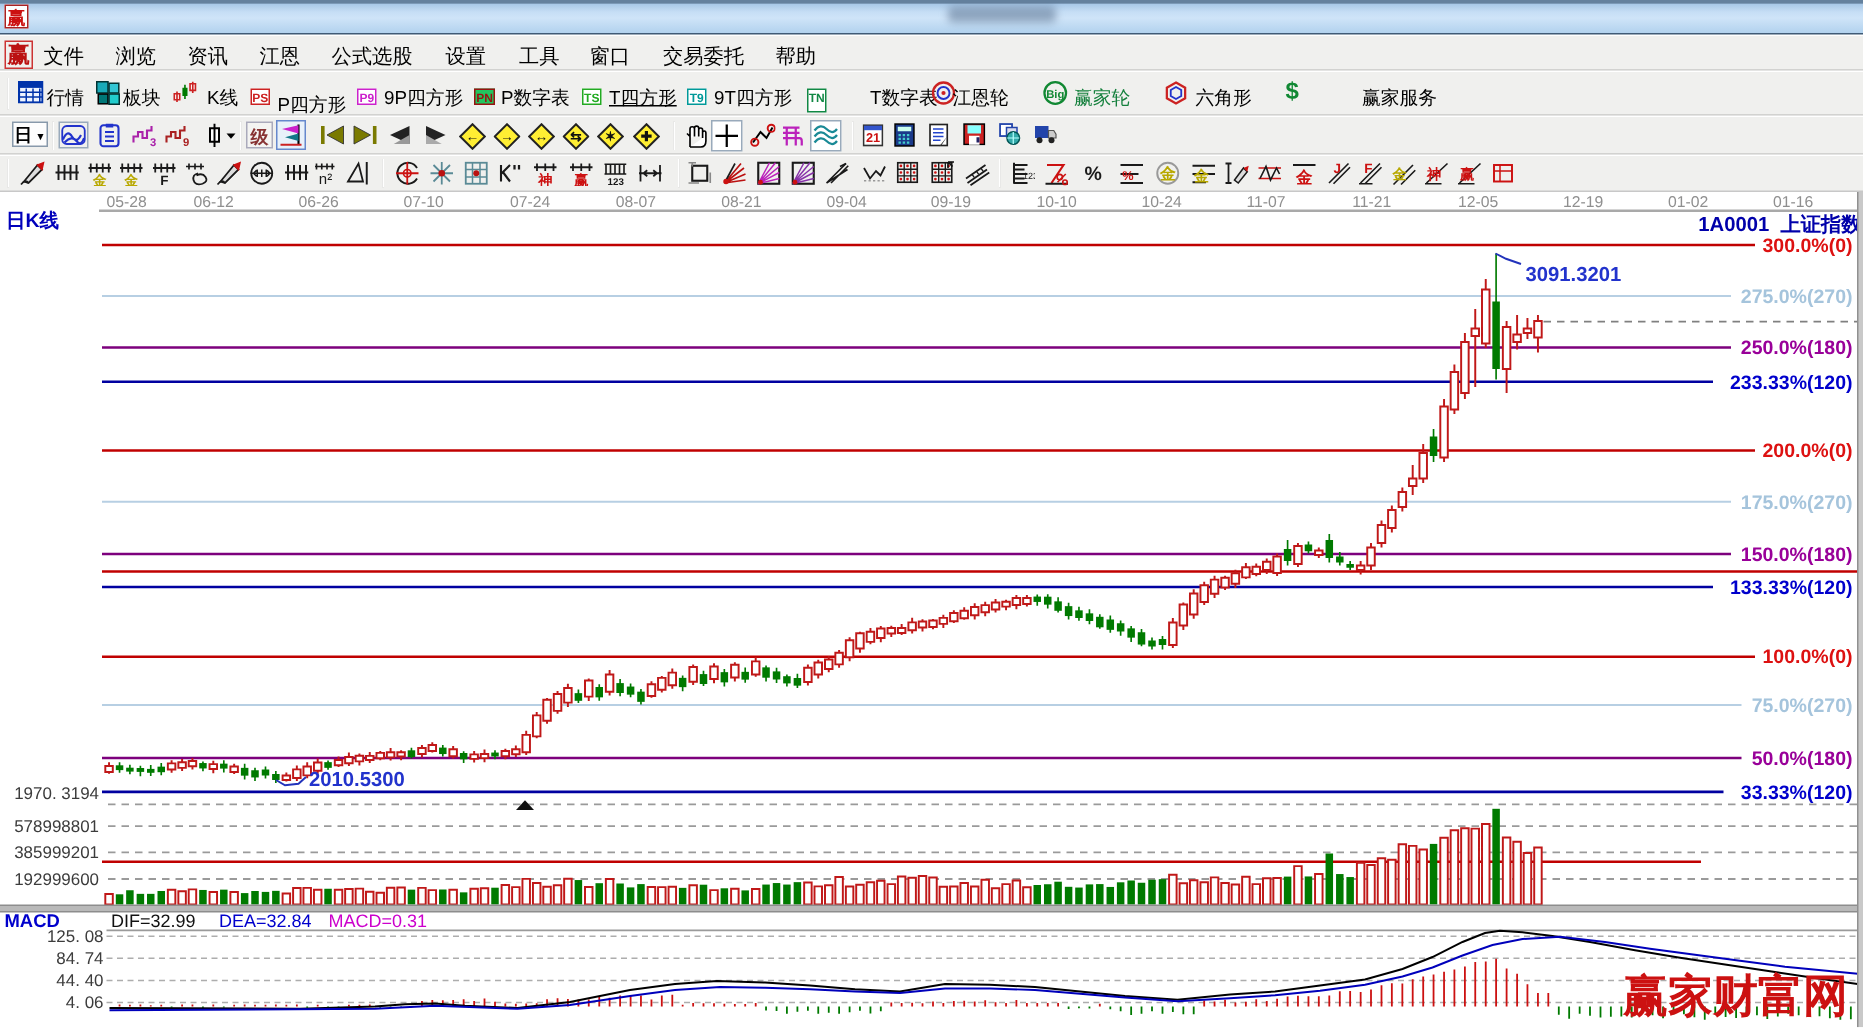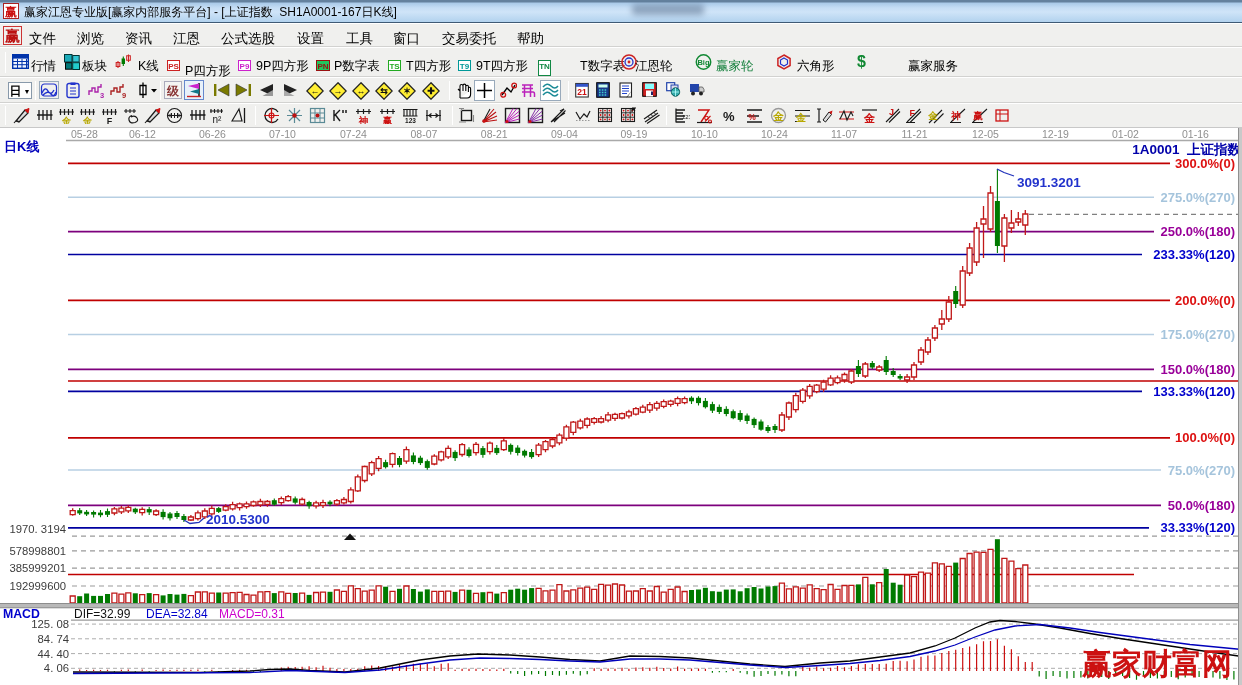--- a/index.html
+++ b/index.html
@@ -3,21 +3,20 @@
 <style>
 * { margin:0; padding:0; box-sizing:border-box; }
 html,body { width:1242px; height:685px; overflow:hidden; }
 body { font-family:"Liberation Sans",sans-serif; background:#fff; }
 #win { position:relative; width:1242px; height:685px; background:#fff; overflow:hidden; }
 </style></head>
 <body>
 <div id="win">
 <div style="position:absolute;left:0;top:0;width:1242px;height:23px;background:linear-gradient(#64819e 0,#64819e 2px,#a9c9e8 3px,#c6def5 8px,#cfe4f8 12px,#b2d2ee 22px);border-bottom:1px solid #3f5a75">
       <span style="position:absolute;left:3px;top:3px;width:16px;height:16px;background:#fff;border:1px solid #aa2222;color:#cc1111;font:bold 12px/16px 'Liberation Sans',sans-serif;text-align:center">赢</span>
-      <span style="position:absolute;left:24px;top:4px;white-space:pre;font:12px 'Liberation Sans',sans-serif;color:#000">赢家江恩专业版[赢家内部服务平台] - [上证指数&nbsp; SH1A0001-167日K线]</span>
       <span style="position:absolute;left:632px;top:4px;width:72px;height:11px;background:#5a7290;opacity:.55;filter:blur(3px);border-radius:3px"></span>
     </div>
 <div style="position:absolute;left:0;top:24px;width:1242px;height:23px;background:#f0f0ee;border-bottom:1px solid #d2d2d0"></div>
 <div style="position:absolute;left:3px;top:27px;"><span style="color:#bb1111;font:bold 15px 'Liberation Sans';border:1px solid #cc3333;padding:0 1px">赢</span></div>
 <div style="position:absolute;left:29px;top:29px;"><span style="font:13.5px 'Liberation Sans';color:#000">文件</span></div>
 <div style="position:absolute;left:77px;top:29px;"><span style="font:13.5px 'Liberation Sans';color:#000">浏览</span></div>
 <div style="position:absolute;left:125px;top:29px;"><span style="font:13.5px 'Liberation Sans';color:#000">资讯</span></div>
 <div style="position:absolute;left:173px;top:29px;"><span style="font:13.5px 'Liberation Sans';color:#000">江恩</span></div>
 <div style="position:absolute;left:221px;top:29px;"><span style="font:13.5px 'Liberation Sans';color:#000">公式选股</span></div>
 <div style="position:absolute;left:297px;top:29px;"><span style="font:13.5px 'Liberation Sans';color:#000">设置</span></div>
@@ -49,21 +48,21 @@
         <path d="M13.5,1.5 V9 M13.5,2.8 h-1.8 v4.4 h3.6 v-4.4 Z" stroke="#cc2222" fill="#fff" stroke-width="1.1"></path>
       </svg></div>
 <div style="position:absolute;left:138px;top:56px;"><span style="font:12.5px 'Liberation Sans';color:#000">K线</span></div>
 <div style="position:absolute;left:167px;top:55px;"><span style="display:inline-block;width:13px;height:11px;border:1.4px solid #cc2222;color:#cc2222;font:bold 8px/11px 'Liberation Sans';text-align:center;background:#fff">PS</span></div>
 <div style="position:absolute;left:185px;top:61px;"><span style="font:12.5px 'Liberation Sans';color:#000">P四方形</span></div>
 <div style="position:absolute;left:238px;top:55px;"><span style="display:inline-block;width:13px;height:11px;border:1.4px solid #cc22cc;color:#cc22cc;font:bold 8px/11px 'Liberation Sans';text-align:center;background:#fff">P9</span></div>
 <div style="position:absolute;left:256px;top:56px;"><span style="font:12.5px 'Liberation Sans';color:#000">9P四方形</span></div>
 <div style="position:absolute;left:316px;top:55px;"><span style="display:inline-block;width:14px;height:11px;border:1.4px solid #991111;color:#991111;font:bold 8px/11px 'Liberation Sans';text-align:center;background:#22c55e">PN</span></div>
 <div style="position:absolute;left:334px;top:56px;"><span style="font:12.5px 'Liberation Sans';color:#000">P数字表</span></div>
 <div style="position:absolute;left:388px;top:55px;"><span style="display:inline-block;width:13px;height:11px;border:1.4px solid #22aa22;color:#22aa22;font:bold 8px/11px 'Liberation Sans';text-align:center;background:#fff">TS</span></div>
-<div style="position:absolute;left:406px;top:56px;"><span style="font:12.5px 'Liberation Sans';color:#000">T四方形</span></div>
+<div style="position:absolute;left:406px;top:56px;text-decoration:underline;"><span style="font:12.5px 'Liberation Sans';color:#000">T四方形</span></div>
 <div style="position:absolute;left:458px;top:55px;"><span style="display:inline-block;width:13px;height:11px;border:1.4px solid #009999;color:#009999;font:bold 8px/11px 'Liberation Sans';text-align:center;background:#fff">T9</span></div>
 <div style="position:absolute;left:476px;top:56px;"><span style="font:12.5px 'Liberation Sans';color:#000">9T四方形</span></div>
 <div style="position:absolute;left:538px;top:55px;"><span style="display:inline-block;width:13px;height:16px;border:1.4px solid #118844;color:#118844;font:bold 8px/11px 'Liberation Sans';text-align:center;background:#fff">TN</span></div>
 <div style="position:absolute;left:556px;top:56px;margin-left:24px;"><span style="font:12.5px 'Liberation Sans';color:#000">T数字表</span></div>
 <div style="position:absolute;left:621px;top:54px;"><svg width="16" height="16" xmlns="http://www.w3.org/2000/svg">
         <circle cx="8" cy="8" r="7" fill="none" stroke="#cc2222" stroke-width="1.6"></circle>
         <circle cx="8" cy="8" r="4" fill="none" stroke="#2233cc" stroke-width="1.3"></circle>
         <circle cx="8" cy="8" r="1.4" fill="#cc2222"></circle>
       </svg></div>
 <div style="position:absolute;left:635px;top:56px;"><span style="font:12.5px 'Liberation Sans';color:#000">江恩轮</span></div>

